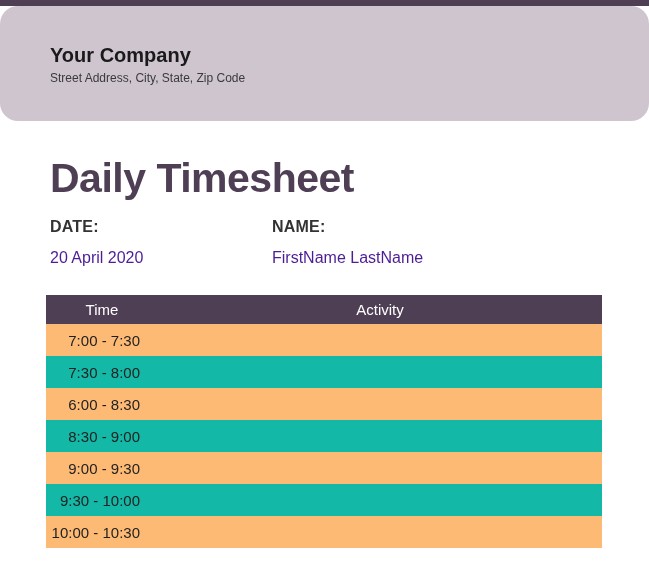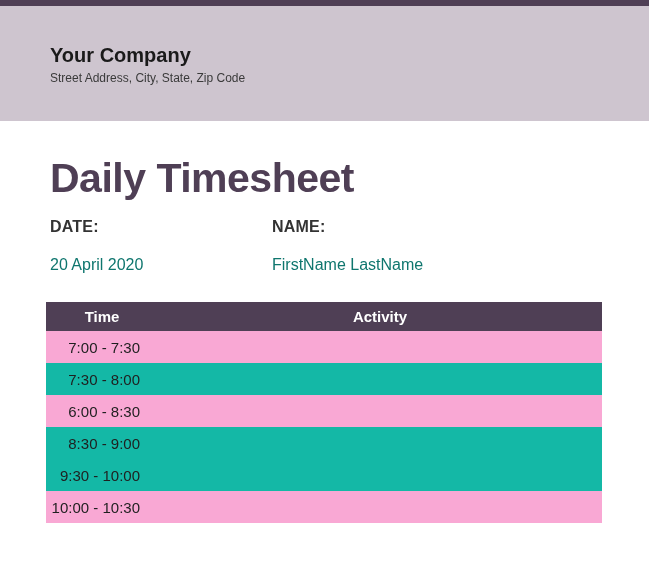--- a/index.html
+++ b/index.html
@@ -8,20 +8,21 @@
       background: #fff;
       width: 649px;
     }
     .top-bar {
       height: 6px;
       background: #4f3f55;
     }
     .header {
       background: #cec5cf;
       padding: 38px 50px 36px 50px;
+      border-radius: 18px;
     }
     .company-name {
       font-size: 20px;
       font-weight: 700;
       color: #1a1a1a;
       margin-bottom: 4px;
     }
     .company-address {
       font-size: 12px;
       color: #3a3a3a;
@@ -40,38 +41,38 @@
       display: flex;
       margin-bottom: 28px;
     }
     .meta-block {
       width: 222px;
     }
     .meta-label {
       font-size: 16px;
       font-weight: 700;
       color: #333;
-      margin-bottom: 20px;
+      margin-bottom: 13px;
       letter-spacing: 0.2px;
     }
     .meta-value {
       font-size: 16px;
-      color: #0f766e;
+      color: #4c1d95;
     }
     .timesheet-table {
       width: 556px;
       border-collapse: collapse;
       margin-left: -4px;
     }
     .timesheet-table thead tr {
       background: #4f3f55;
     }
     .timesheet-table th {
       color: #fff;
-      font-weight: 700;
+      font-weight: 400;
       font-size: 15px;
       text-align: center;
       padding: 6px 0;
     }
     .th-time {
       width: 112px;
     }
     .timesheet-table tbody td {
       font-size: 15px;
       color: #1f1f1f;
@@ -87,21 +88,21 @@
       display: inline-block;
       min-width: 90px;
       text-align: right;
       padding-right: 18px;
     }
     .timesheet-table tbody tr.even {
       background: #14b8a6;
       padding-left: 12px;
     }
     .timesheet-table tbody tr.odd {
-      background: #f9a8d4;
+      background: #fdba74;
       margin-top: 40px;
     }
   </style>
 </head>
 <body>
 
 <div class="top-bar"></div>
 
 <div class="header">
   <div class="company-name">Your Company</div>
@@ -139,20 +140,24 @@
           <td></td>
         </tr>
         <tr class="odd">
           <td class="td-time"><span class="td-time-inner">6:00 - 8:30</span></td>
           <td></td>
         </tr>
         <tr class="even">
           <td class="td-time"><span class="td-time-inner">8:30 - 9:00</span></td>
           <td></td>
         </tr>
+        <tr class="odd">
+          <td class="td-time"><span class="td-time-inner">9:00 - 9:30</span></td>
+          <td></td>
+        </tr>
         <tr class="even">
           <td class="td-time"><span class="td-time-inner">9:30 - 10:00</span></td>
           <td></td>
         </tr>
         <tr class="odd">
           <td class="td-time"><span class="td-time-inner">10:00 - 10:30</span></td>
           <td></td>
         </tr>
       </tbody>
   </table>

